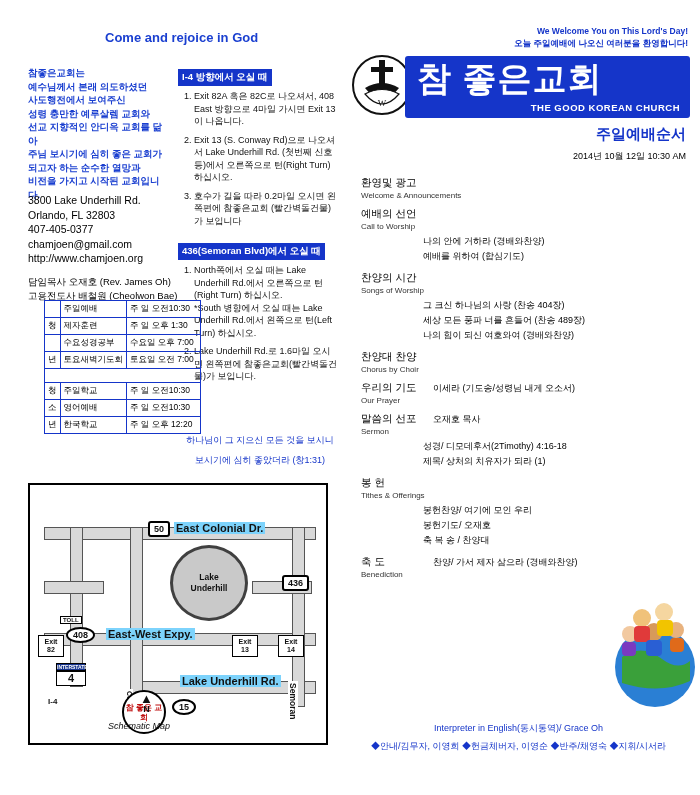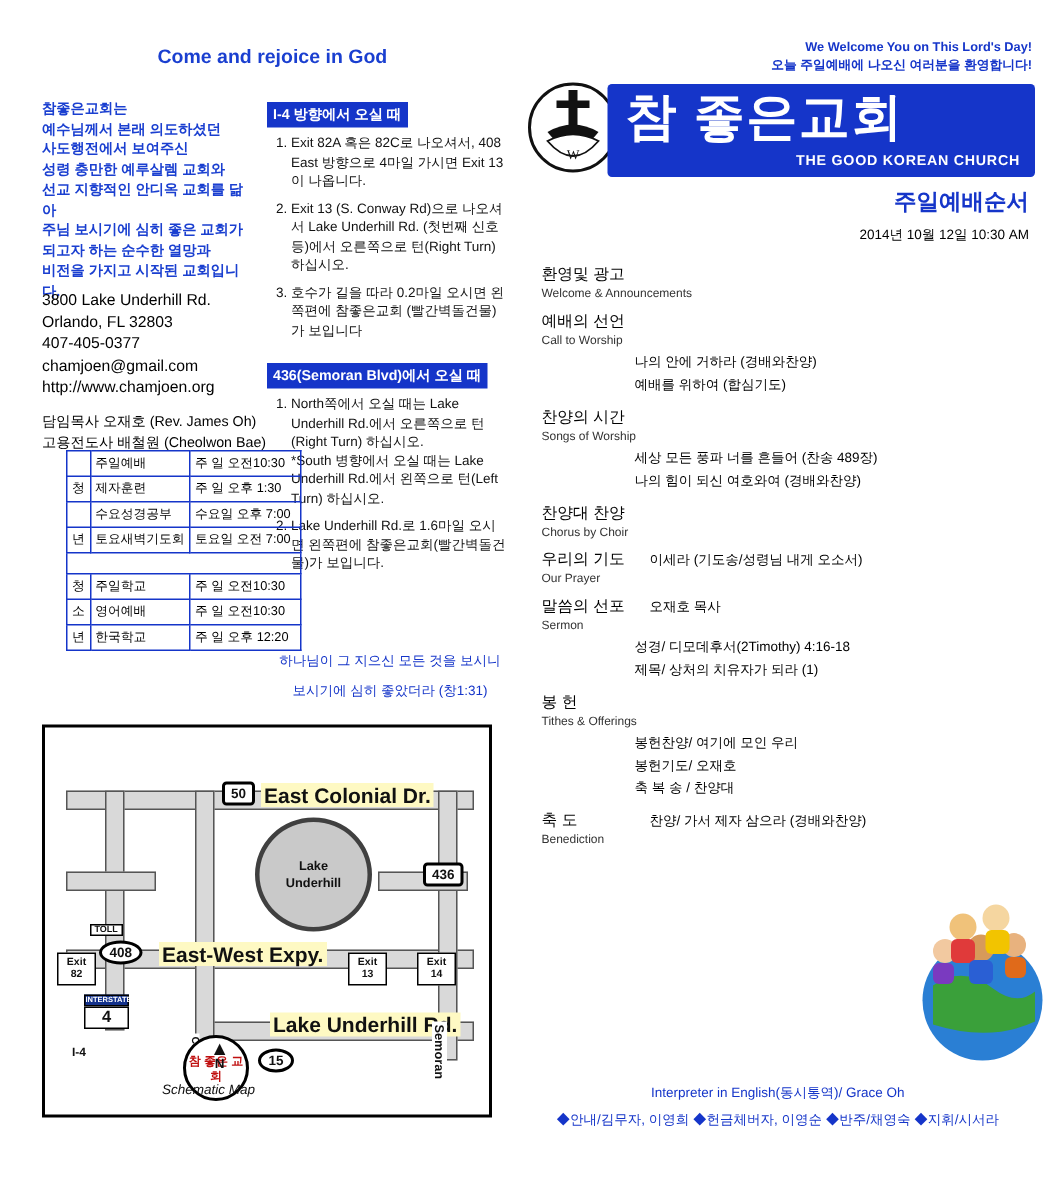--- a/index.html
+++ b/index.html
@@ -82,21 +82,21 @@
     text-align:center; border-radius:3px; padding:1px 4px;
   }
   .ovalbox {
     background:#fff; border:2px solid #000; border-radius:50%;
     font-size:9px; font-weight:bold; text-align:center; padding:1px 5px;
   }
   .exitbox {
     background:#fff; border:1.5px solid #000; font-size:7px; font-weight:bold;
     text-align:center; line-height:8px; padding:2px 2px; width:26px;
   }
-  .mlabel { font-size:14px; font-weight:bold; background:#fef9c3; padding:0 2px; }
+  .mlabel { font-size:11px; font-weight:bold; background:#7dd3fc; padding:0 2px; }
   .mlabel-v {
     font-size:8.5px; font-weight:bold; background:#fff;
     writing-mode:vertical-rl; text-orientation:mixed; padding:2px 0;
   }
   .churchmark {
     width:44px; height:44px; border-radius:50%; background:#fff;
     border:2px solid #000; text-align:center; font-size:8px; font-weight:bold;
     color:#c01010; line-height:10px; padding-top:11px;
   }
   .schematic {
@@ -345,20 +345,21 @@
         <div class="lines">
           <div class="line">나의 안에 거하라 (경배와찬양)</div>
           <div class="line">예배를 위하여 (합심기도)</div>
         </div>
       </div>
 
       <div class="sect">
         <div class="kr">찬양의 시간</div>
         <div class="en">Songs of Worship</div>
         <div class="lines">
+          <div class="line">그 크신 하나님의 사랑 (찬송 404장)</div>
           <div class="line">세상 모든 풍파 너를 흔들어 (찬송 489장)</div>
           <div class="line">나의 힘이 되신 여호와여 (경배와찬양)</div>
         </div>
       </div>
 
       <div class="sect">
         <div class="kr">찬양대 찬양</div>
         <div class="en">Chorus by Choir</div>
       </div>
 

